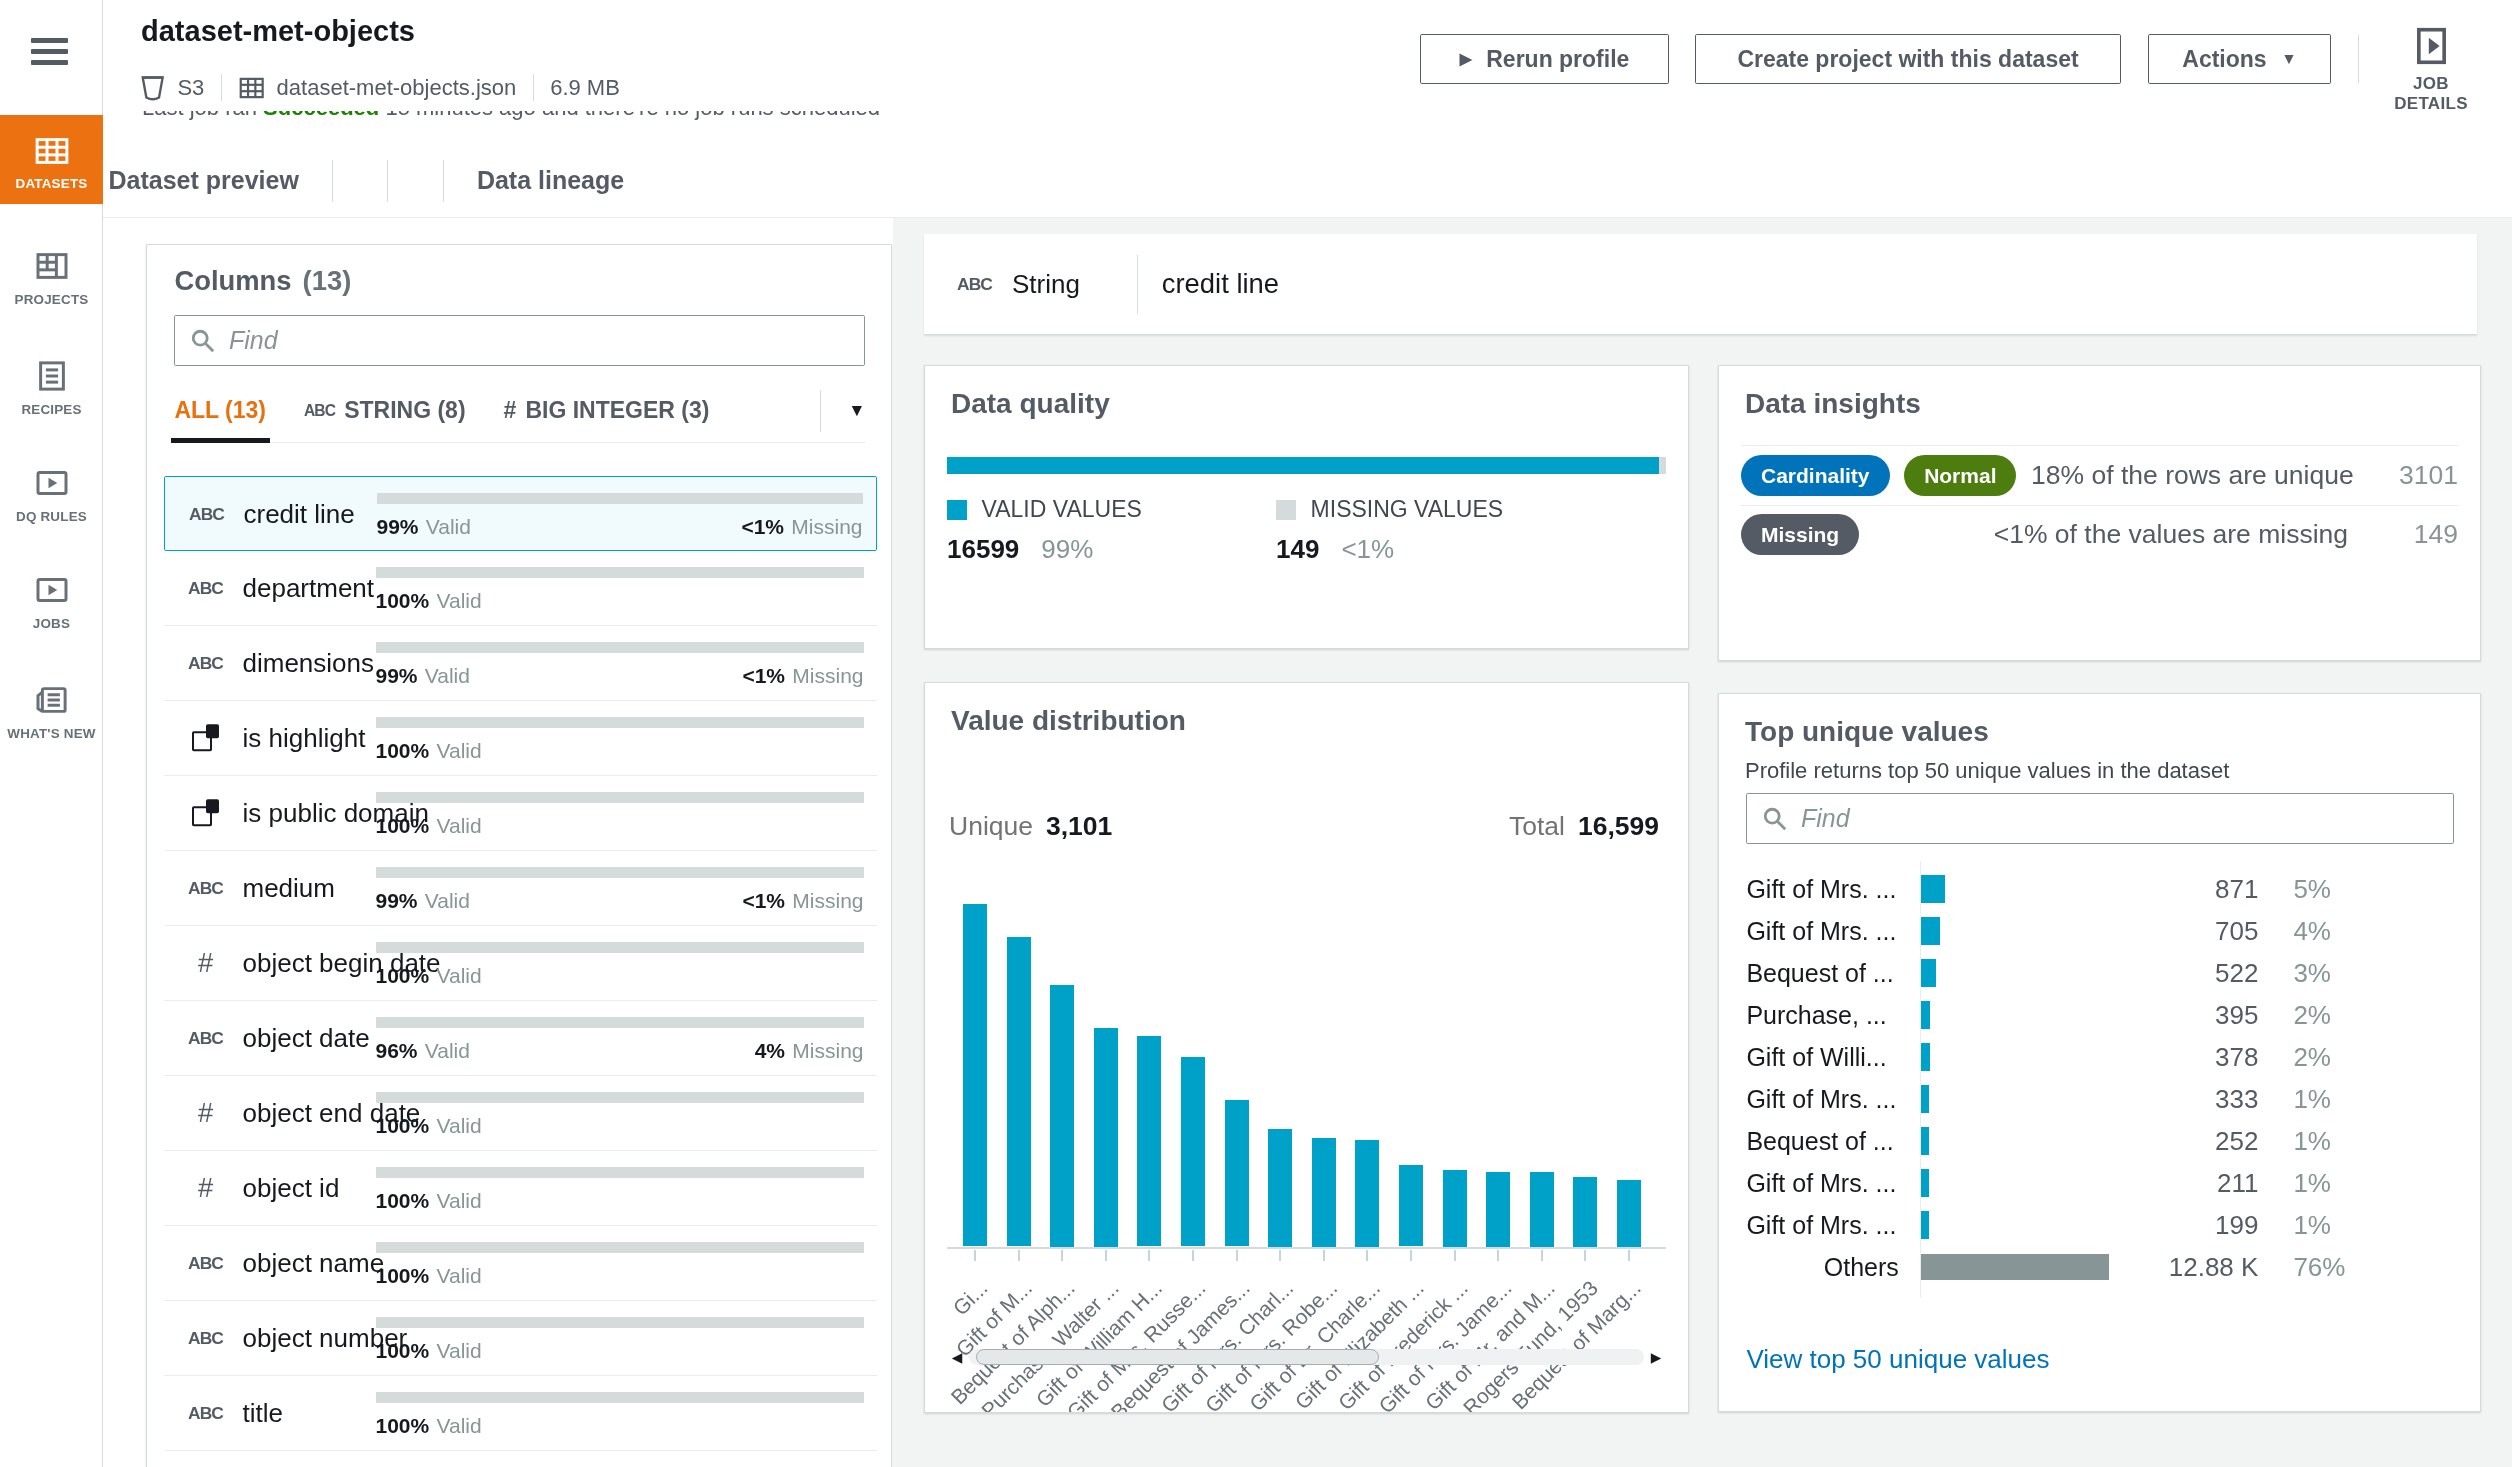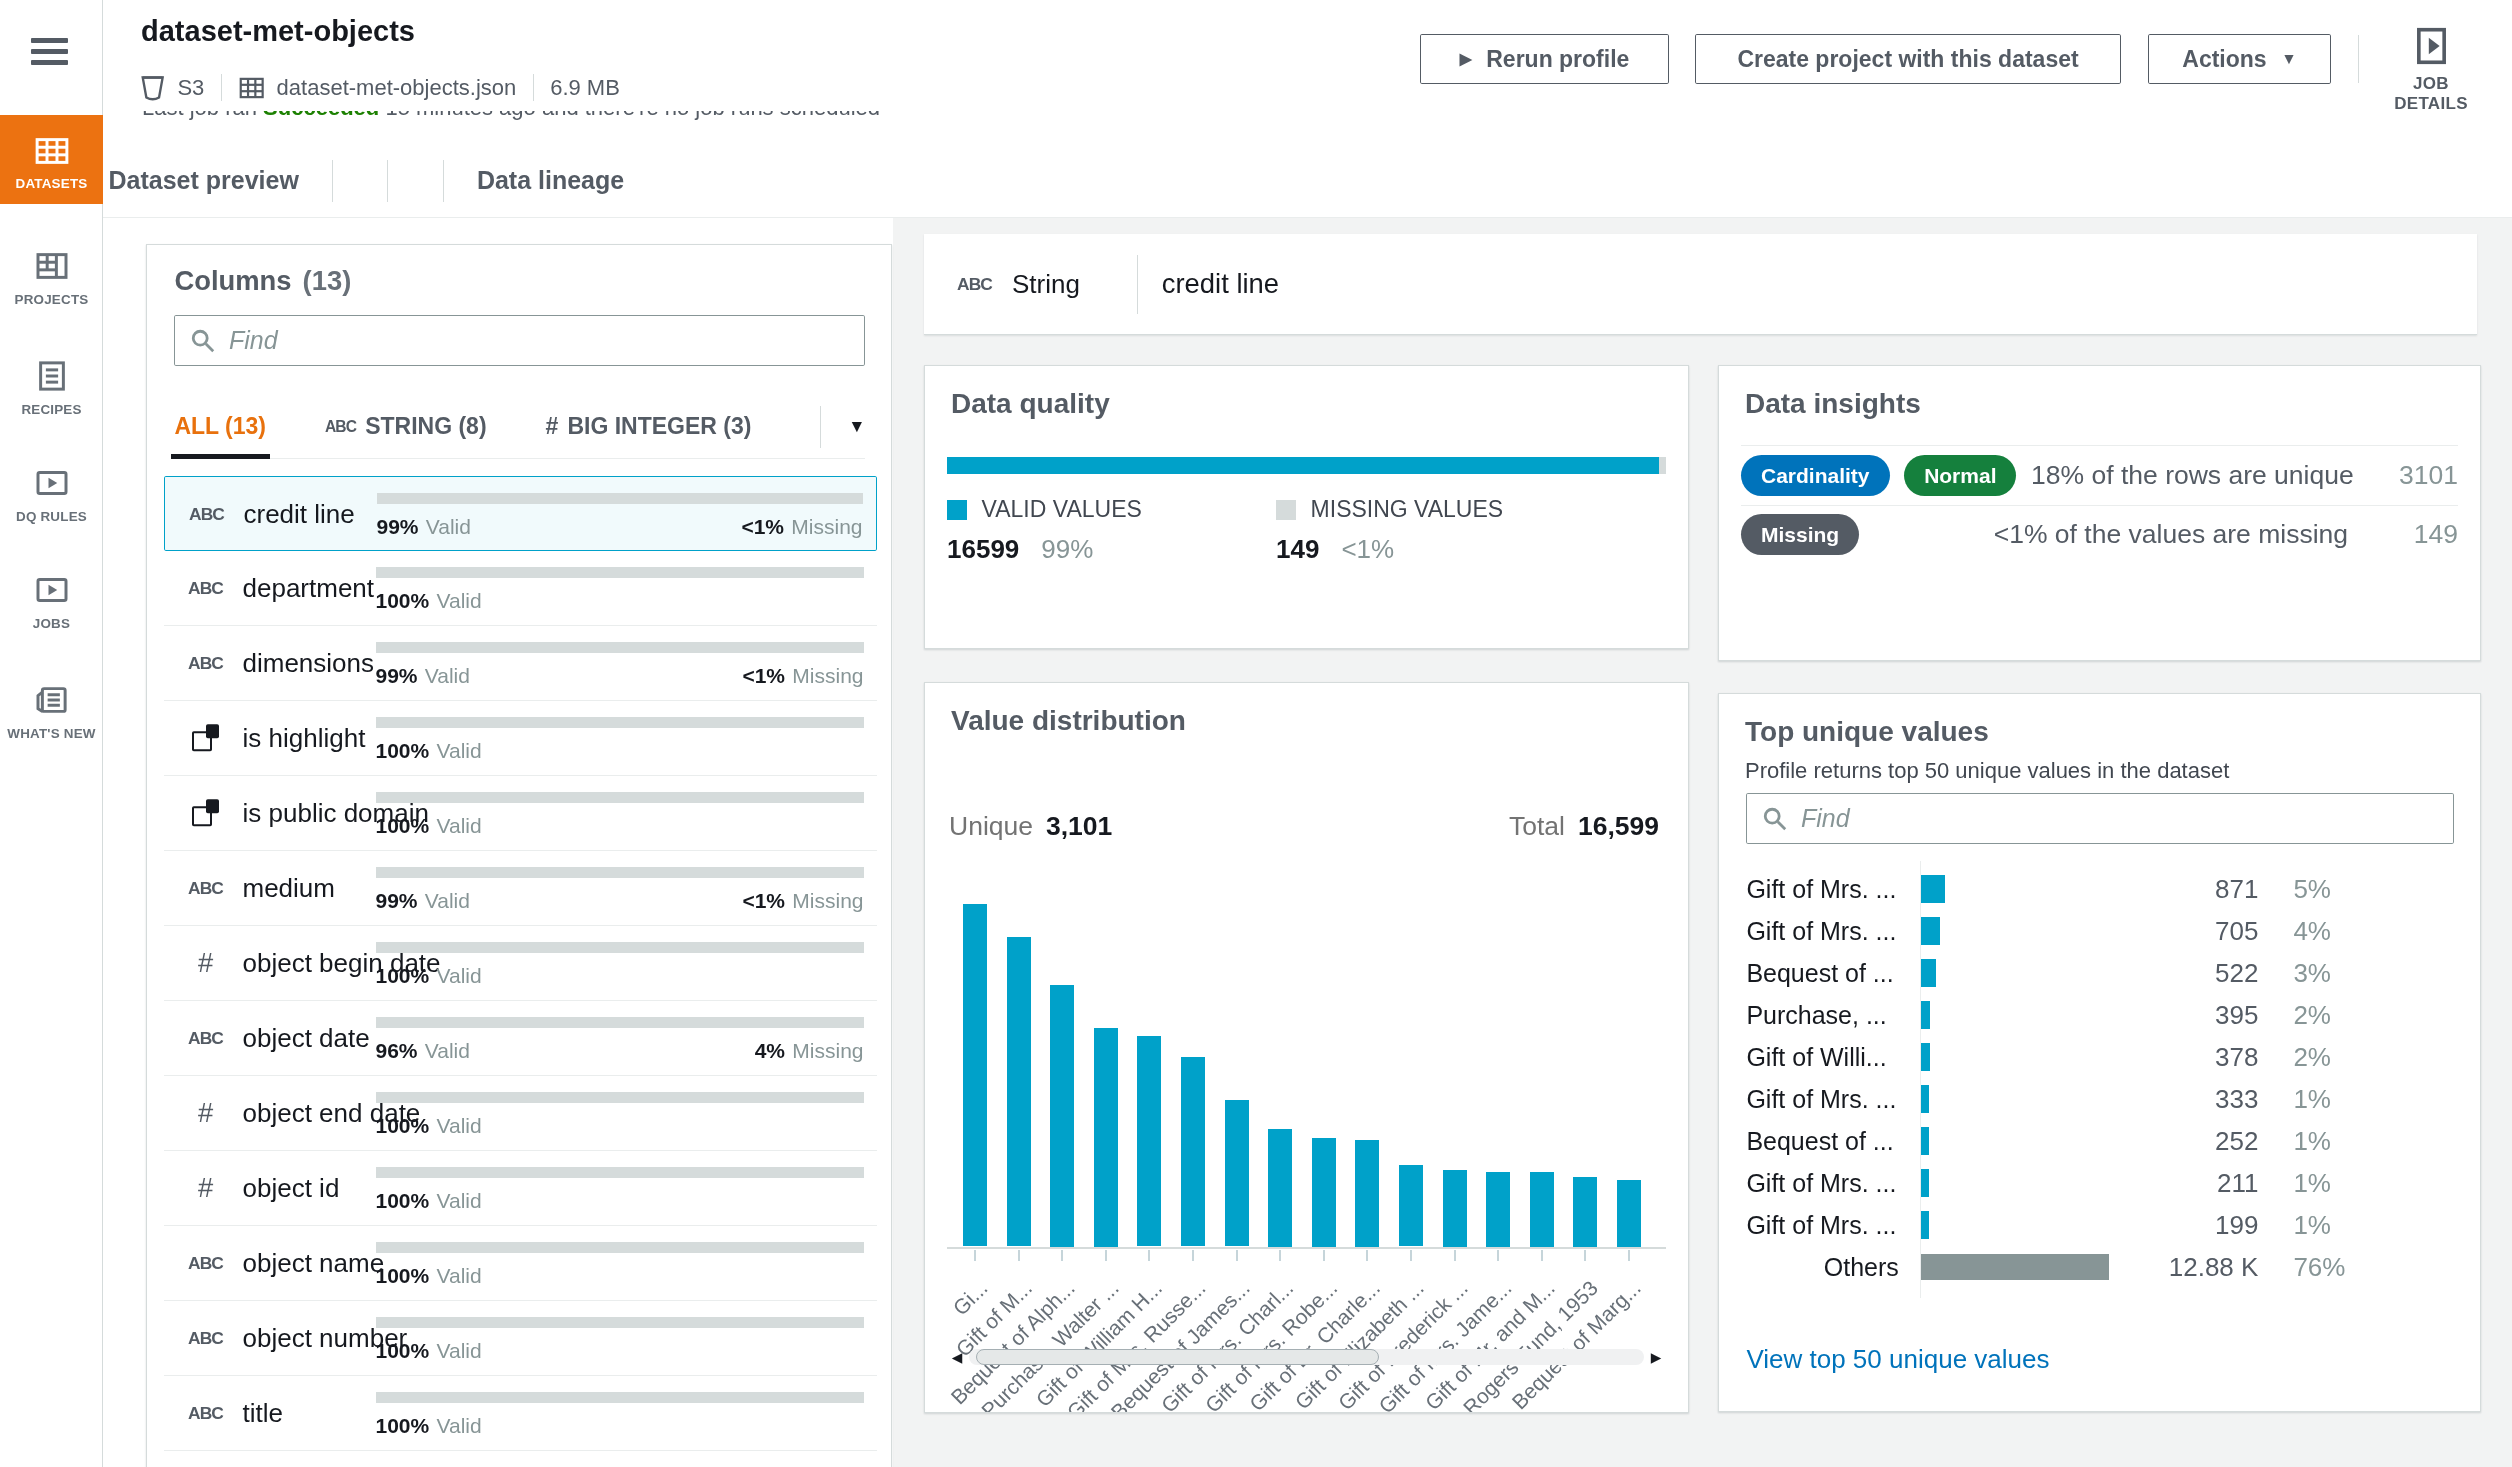--- a/index.html
+++ b/index.html
@@ -42,21 +42,21 @@
   .tab-divider { width:0.9px; height:42px; background:#d5dbdb; margin:0 27.4px; }
 
   
   #columns-panel { position:absolute; left:146px; top:244px; width:746px; height:1244px; background:#fff; border:0.9px solid #d5dbdb; box-shadow:0 0.9px 1.8px rgba(0,28,36,.15); z-index:8; }
   #cp-title { position:absolute; left:27.4px; top:20px; font-size:27.4px; font-weight:bold; color:#545b64; }
   #cp-title .cnt { color:#687078; margin-left:11px; font-weight:bold; }
   .search-box { display:flex; align-items:center; gap:13px; border:0.9px solid #879596; border-radius:1.8px; background:#fff; padding:0 14.6px; }
   #cp-search { position:absolute; left:27.4px; top:70px; width:691px; height:51px; }
   .search-box input { border:none; outline:none; flex:1; font-family:"Liberation Sans",sans-serif; font-style:italic; font-size:25px; color:#16191f; background:transparent; }
   .search-box input::placeholder { color:#879596; font-style:italic; }
-  #cp-filters { position:absolute; left:27.4px; top:150px; width:691px; height:64px; display:flex; align-items:center; border-bottom:0.9px solid #eaeded;gap:21px; }
+  #cp-filters { position:absolute; left:27.4px; top:134px; width:691px; height:64px; display:flex; align-items:center; border-bottom:0.9px solid #eaeded; }
   .cp-filter { position:relative; height:100%; display:flex; align-items:center; gap:9.1px; font-size:23px; font-weight:bold; color:#545b64; margin-right:38px; cursor:pointer; white-space:nowrap; }
   .cp-filter .abbr { font-size:15.6px; letter-spacing:-0.9px; }
   .cp-filter .hash { font-size:23px; }
   .cp-filter.active { color:#e8710d; }
   .cp-filter.active::after { content:""; position:absolute; left:-3.7px; right:-3.7px; bottom:-0.9px; height:4.6px; background:#16191f; }
   #cp-caret { margin-left:auto; display:flex; align-items:center; height:100%; cursor:pointer; }
   #cp-caret .vdiv { width:0.9px; height:42px; background:#d5dbdb; margin-right:27.4px; }
   #cp-caret .car { font-size:17.4px; color:#16191f; }
 
   #cp-rows { position:absolute; left:16.5px; top:231px; width:713px; }
@@ -438,21 +438,21 @@
   </div>
 </div>
 
 <div class="card" id="card-di">
   <div class="card-title">Data insights</div>
   <div class="di-sep" style="top:79px"></div>
   <div class="di-sep" style="top:139px"></div>
   <div id="di-rows">
       <div class="di-row" style="top: 80px;">
         <span class="pill" style="background:#0073bb">Cardinality</span>
-        <span class="pill" style="background:#15803d">Normal</span>
+        <span class="pill" style="background:#4d7c0f">Normal</span>
         <span class="di-text">18% of the rows are unique</span>
         <span class="di-val">3101</span>
       </div>
       <div class="di-row" style="top: 139px;">
         <span class="pill" style="background:#545b64">Missing</span>
         <span class="di-text">&lt;1% of the values are missing</span>
         <span class="di-val">149</span>
       </div>
     </div>
 </div>

